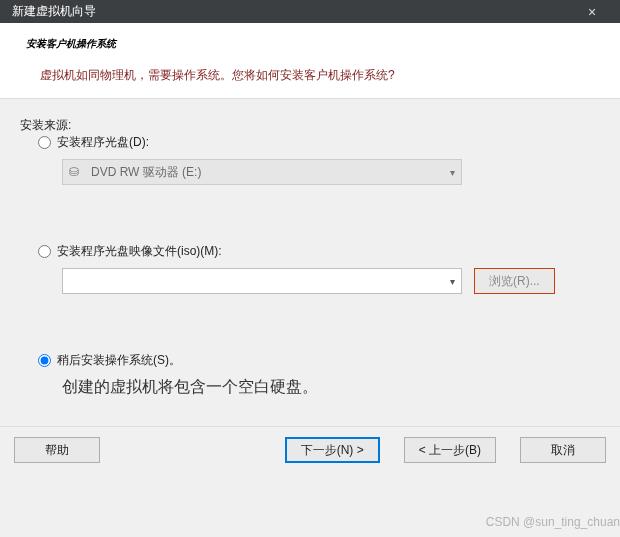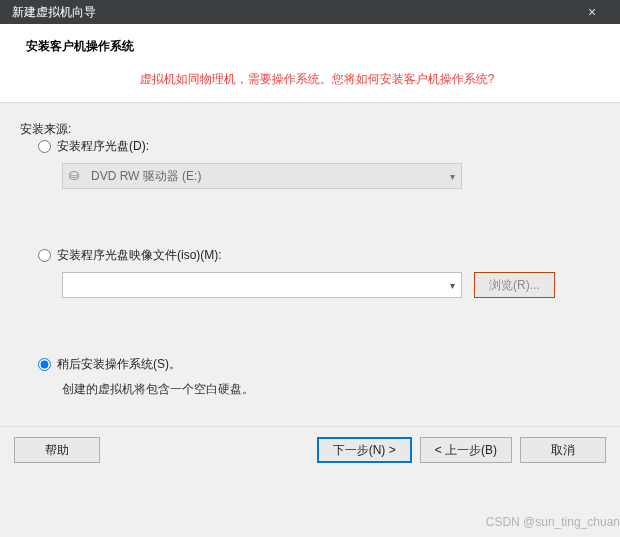--- a/index.html
+++ b/index.html
@@ -2,40 +2,40 @@
 <html><head>
 <meta charset="utf-8">
 <style>
 * { box-sizing: border-box; margin: 0; padding: 0; font-family: "Microsoft YaHei", "Segoe UI", sans-serif; }
 body { background: #f0f0f0; width: 620px; height: 537px; overflow: hidden; }
 .window { width: 620px; height: 473px; background: #f0f0f0; display: flex; flex-direction: column; }
 .titlebar { height: 32px; background: #3b3f42; color: #fff; display: flex; align-items: center; padding: 0 12px; font-size: 12px; }
 .titlebar .title { flex: 1; }
 .titlebar .close { width: 32px; text-align: center; font-size: 14px; color: #ddd; cursor: default; }
 .header { background: #fff; padding: 14px 26px 14px 26px; border-bottom: 1px solid #ddd; }
-.header h1 { font-size: 12px; font-weight: bold; color: #000; margin-bottom: 16px; }
-.header p { font-size: 12px; color: #ef4444; margin-left: 14px; text-align: center; }
+.header h1 { font-size: 10px; font-weight: bold; color: #000; margin-bottom: 16px; font-style: italic; }
+.header p { font-size: 12px; color: #7f1d1d; margin-left: 14px; }
 .content { flex: 1; padding: 18px 20px 10px 20px; font-size: 12px; color: #222; }
 .section-label { }
 .option { margin-left: 18px; margin-bottom: 18px; }
 .option-row { display: flex; align-items: center; gap: 6px; margin-bottom: 8px; }
 .option-row input[type=radio] { width: 13px; height: 13px; }
 .option-row label { font-size: 12px; }
 .indent { margin-left: 24px; }
 .combo { display: flex; align-items: center; width: 400px; height: 26px; background: #e6e6e6; border: 1px solid #ccc; padding: 0 6px; color: #555; font-size: 12px; position: relative; }
 .combo.disabled { color: #6a6a6a; background: #e6e6e6; }
 .combo .disc-icon { width: 16px; margin-right: 6px; font-size: 12px; color: #777; }
 .combo .arrow { margin-left: auto; font-size: 10px; color: #777; }
 .iso-row { display: flex; align-items: center; gap: 12px; }
 .text-input { width: 400px; height: 26px; background: #fff; border: 1px solid #bfbfbf; padding: 0 6px; font-size: 12px; display: flex; align-items: center; }
 .text-input .arrow { margin-left: auto; font-size: 10px; color: #555; }
 .browse-btn { height: 26px; padding: 0 14px; background: #e9e9e9; border: 1px solid #c2410c; font-size: 12px; color: #8a8a8a; }
-.note { margin-left: 24px; margin-top: 6px; font-size: 12px; color: #333; }
+.note { margin-left: 24px; margin-top: 6px; font-size: 16px; color: #333; }
 .spacer-lg { height: 40px; }
-.footer { border-top: 1px solid #ddd; padding: 10px 14px; display: flex; align-items: center; gap: 8px; background: #f0f0f0; }
+.footer { border-top: 1px solid #ddd; padding: 10px 14px; display: flex; align-items: center; gap: 24px; background: #f0f0f0; }
 .footer .spacer { flex: 1; }
 .btn { height: 26px; padding: 0 14px; background: #e9e9e9; border: 1px solid #adadad; font-size: 12px; color: #222; min-width: 86px; }
 .btn.primary { border: 2px solid #0078d7; }
 .watermark { position: absolute; right: 0; bottom: 8px; font-size: 12px; color: rgba(120,120,120,0.5); pointer-events: none; }
 </style>
 </head>
 <body>
 
 <div class="window">
 

